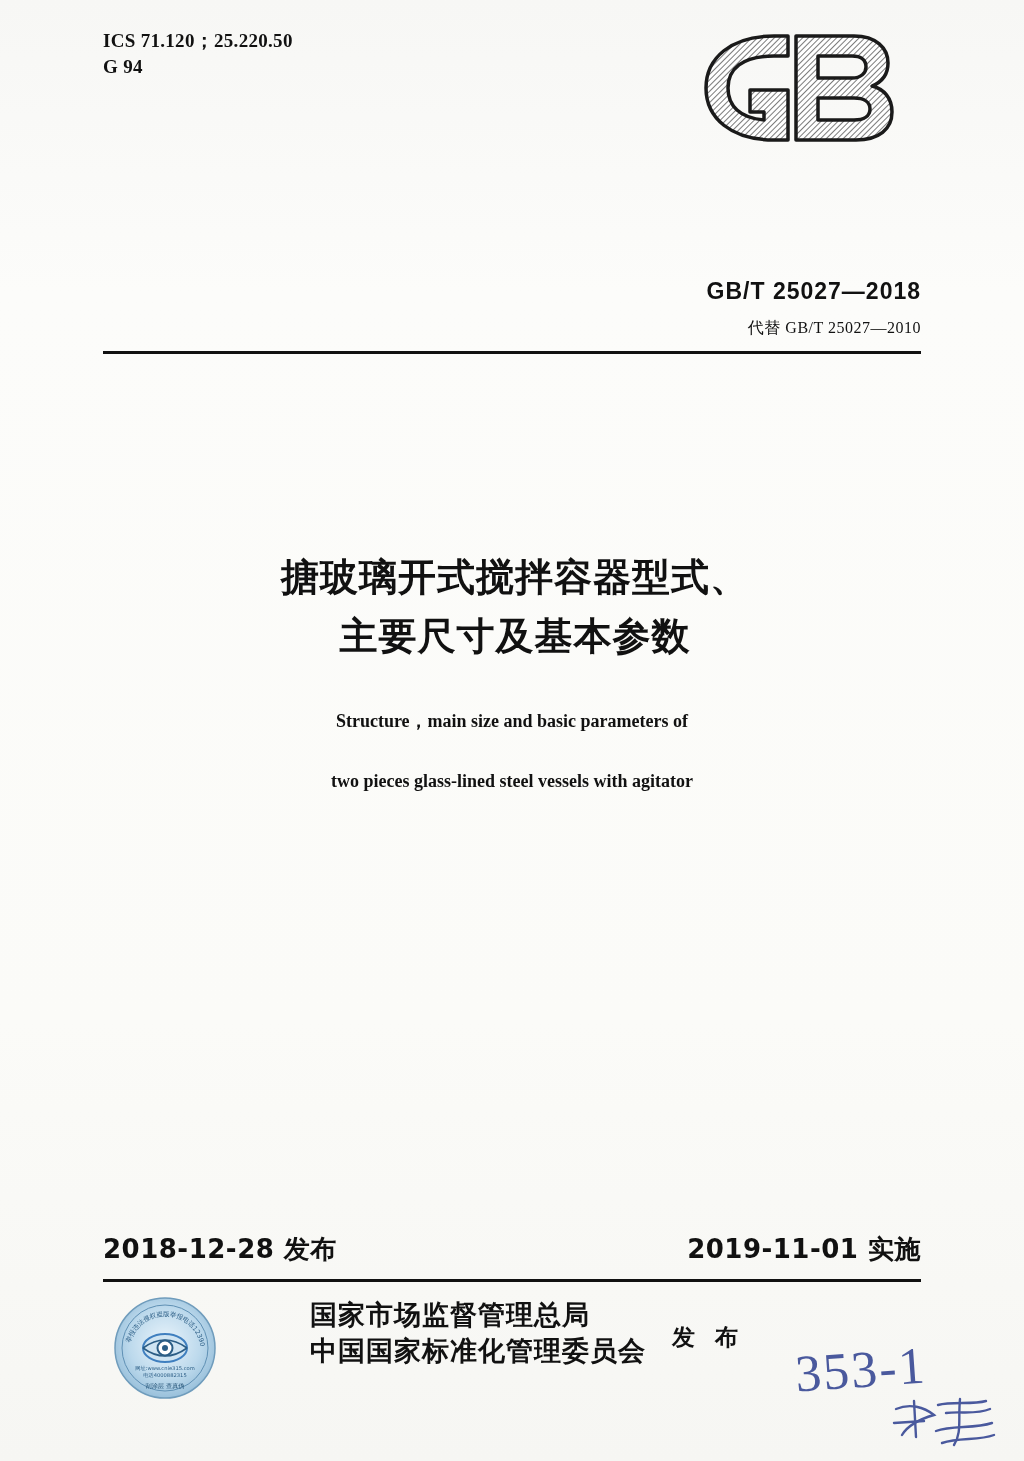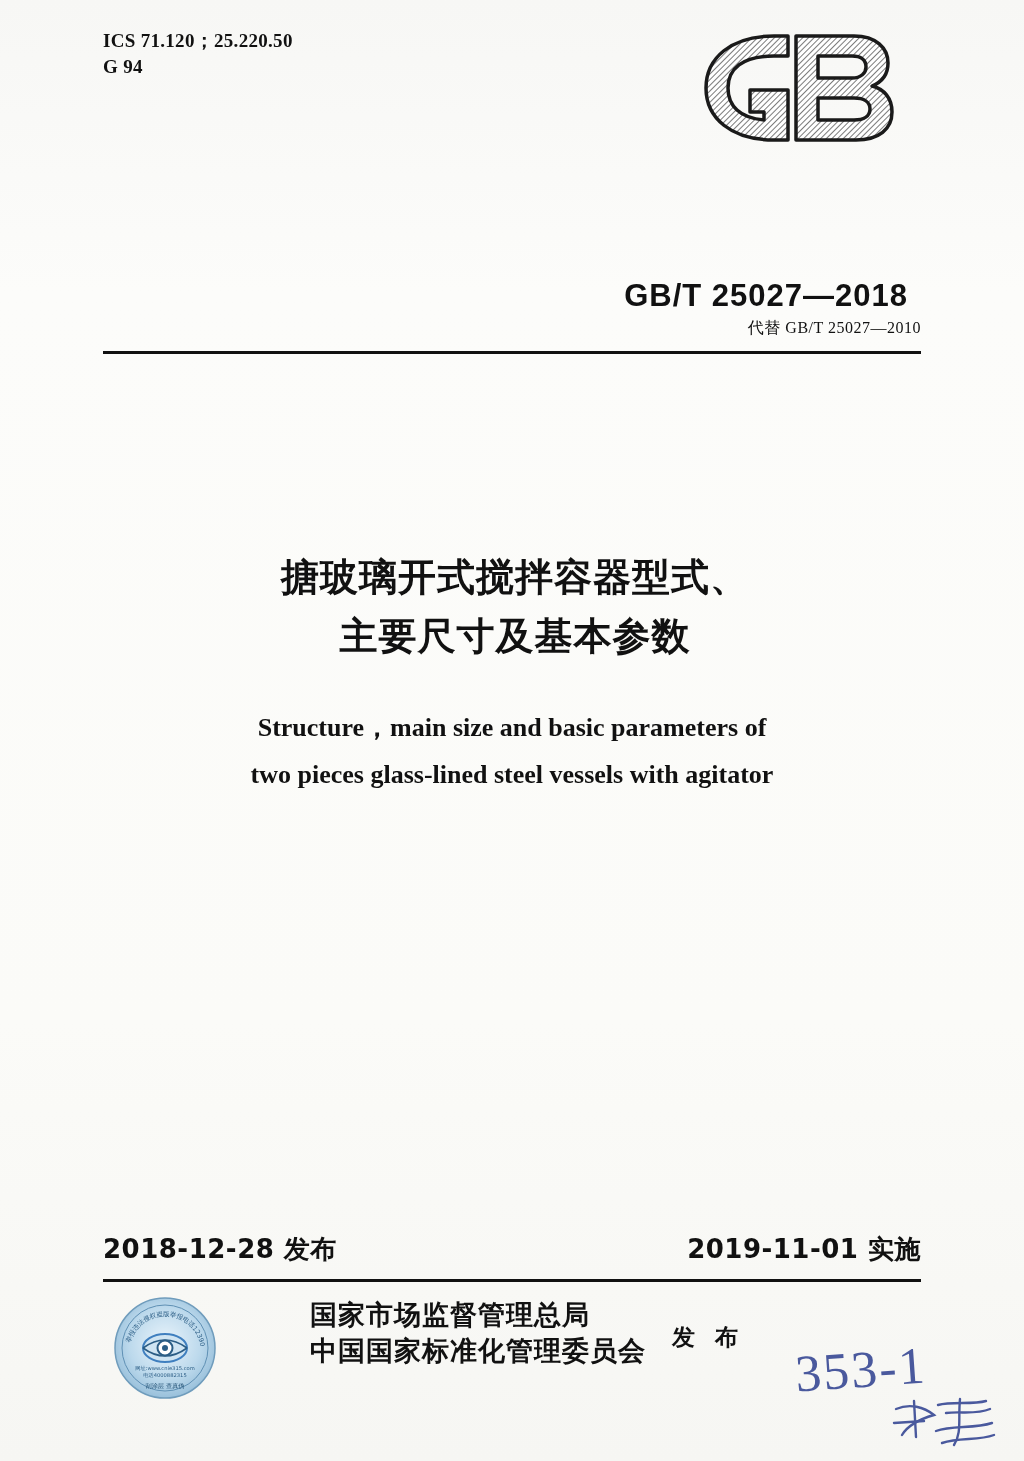--- a/index.html
+++ b/index.html
@@ -64,26 +64,26 @@
     font-weight: bold;
     font-size: 60px;
     letter-spacing: 12px;
     color: #111;
     text-indent: 12px;
   }
 
   
   .std-no {
     position: absolute;
-    right: 116px;
+    right: 103px;
     top: 278px;
     text-align: right;
     font-family: "Liberation Sans", sans-serif;
     font-weight: bold;
-    font-size: 31px;
+    font-size: 23px;
     letter-spacing: 1px;
     color: #111;
   }
   .std-replace {
     position: absolute;
     right: 103px;
     top: 318px;
     text-align: right;
     font-family: "Liberation Serif", serif;
     font-size: 16px;
@@ -118,25 +118,25 @@
   .doc-title .l2 { display: block; }
 
   .doc-subtitle {
     position: absolute;
     left: 0;
     right: 0;
     top: 705px;
     text-align: center;
     font-family: "Liberation Serif", serif;
     font-weight: bold;
-    font-size: 26px;
+    font-size: 18px;
     line-height: 1.8;
     color: #111;
   }
-  .doc-subtitle .s2 { display: block; }
+  .doc-subtitle .s2 { display: block; margin-top: 28px; }
 
   
   .date-issue {
     position: absolute;
     left: 103px;
     top: 1232px;
     font-family: "DejaVu Sans", sans-serif;
     font-weight: bold;
     font-size: 26px;
     letter-spacing: 0.5px;

